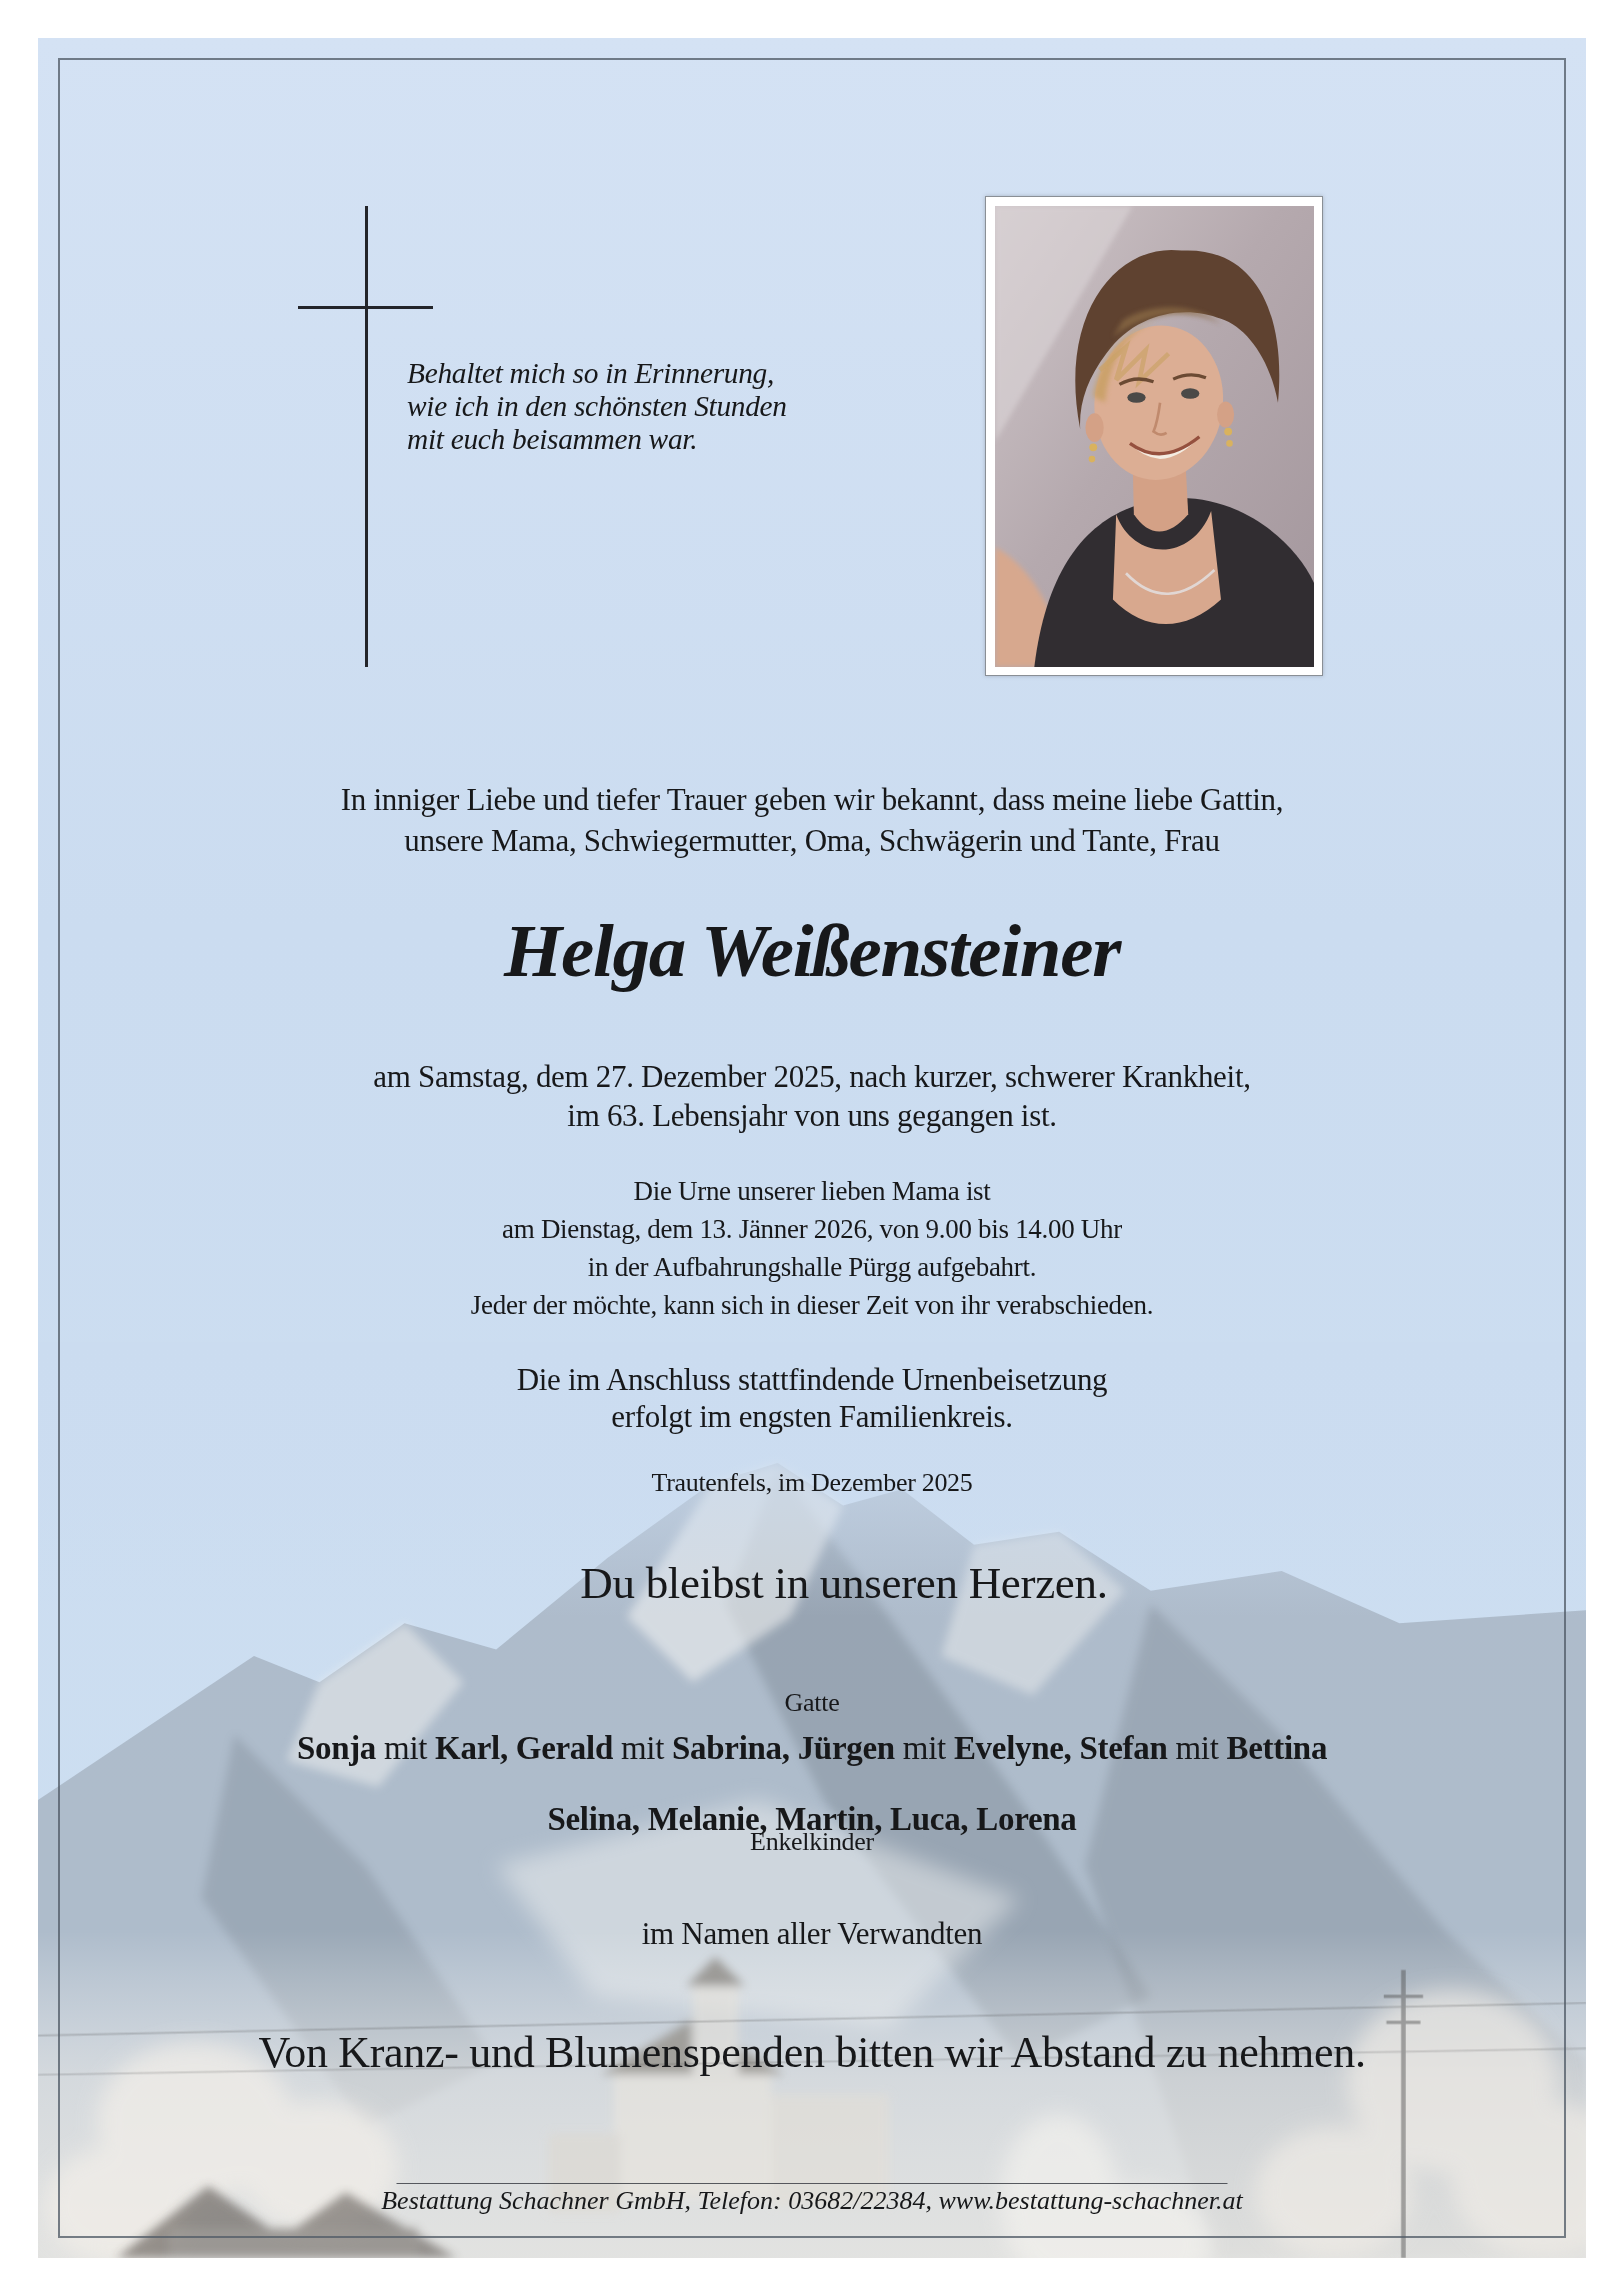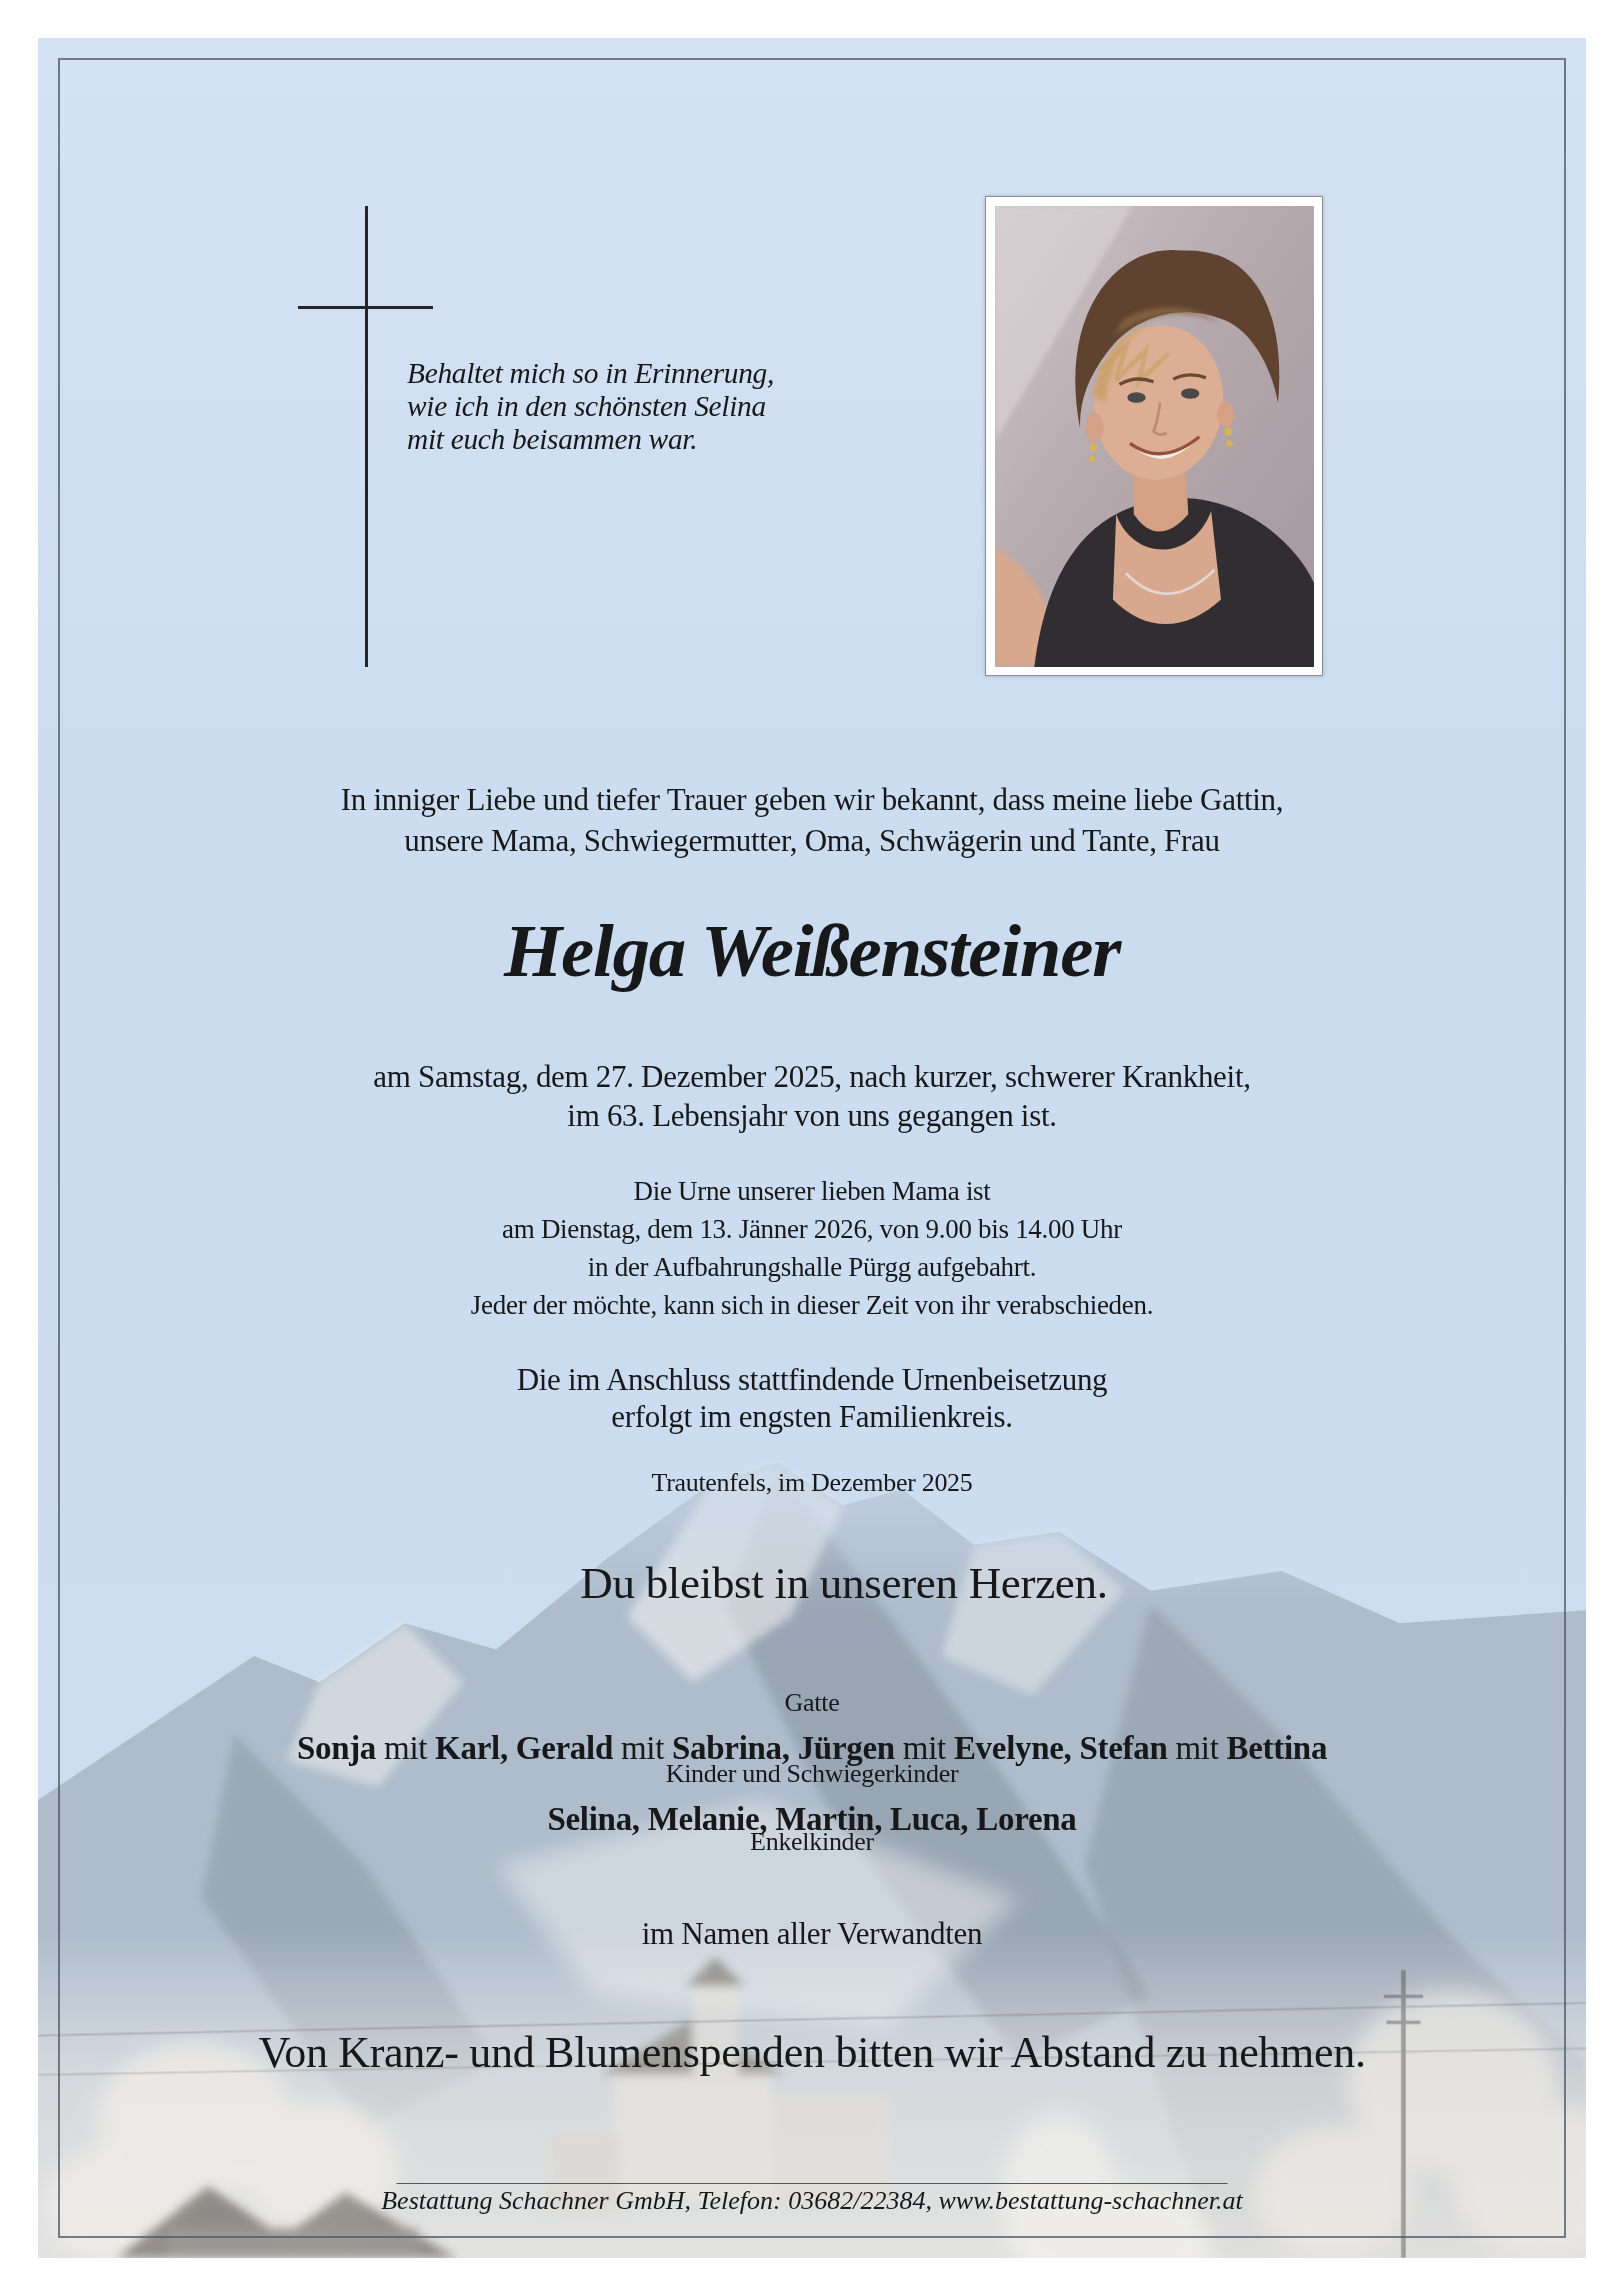--- a/index.html
+++ b/index.html
@@ -140,21 +140,21 @@
 
     <div class="inner-frame"></div>
 
     <div class="cross">
       <div class="v"></div>
       <div class="h"></div>
     </div>
 
     <div class="quote">
       <span class="line">Behaltet mich so in Erinnerung,</span>
-      <span class="line">wie ich in den schönsten Selina</span>
+      <span class="line">wie ich in den schönsten Stunden</span>
       <span class="line">mit euch beisammen war.</span>
     </div>
 
     <div class="photo-frame">
       <svg viewBox="0 0 487 703" preserveAspectRatio="none">
         <defs>
           <linearGradient id="pbg" x1="0" y1="0" x2="1" y2="1">
             <stop offset="0" stop-color="#cfc6c9"></stop>
             <stop offset="0.45" stop-color="#b5a9ae"></stop>
             <stop offset="1" stop-color="#a3969c"></stop>
@@ -228,21 +228,20 @@
       <span class="line">erfolgt im engsten Familienkreis.</span>
     </div>
 
     <div class="tblock dateline">Trautenfels, im Dezember 2025</div>
 
     <div class="tblock farewell">Du bleibst in unseren Herzen.</div>
 
     <div class="tblock husband-relation">Gatte</div>
 
     <div class="tblock children-line"><span style="font-weight: bold;">Sonja</span><span style="font-weight: normal;"> mit </span><span style="font-weight: bold;">Karl, Gerald</span><span style="font-weight: normal;"> mit </span><span style="font-weight: bold;">Sabrina, Jürgen</span><span style="font-weight: normal;"> mit </span><span style="font-weight: bold;">Evelyne, Stefan</span><span style="font-weight: normal;"> mit </span><span style="font-weight: bold;">Bettina</span></div>
-    <div class="tblock children-relation">Kinder und Schwiegerkinder</div>
 
     <div class="tblock grandchildren-line">Selina, Melanie, Martin, Luca, Lorena</div>
     <div class="tblock grandchildren-relation">Enkelkinder</div>
 
     <div class="tblock closing-line">im Namen aller Verwandten</div>
 
     <div class="tblock request-line">Von Kranz- und Blumenspenden bitten wir Abstand zu nehmen.</div>
 
     <div class="footer-rule"></div>
     <div class="tblock footer-text">Bestattung Schachner GmbH, Telefon: 03682/22384, www.bestattung-schachner.at</div>

